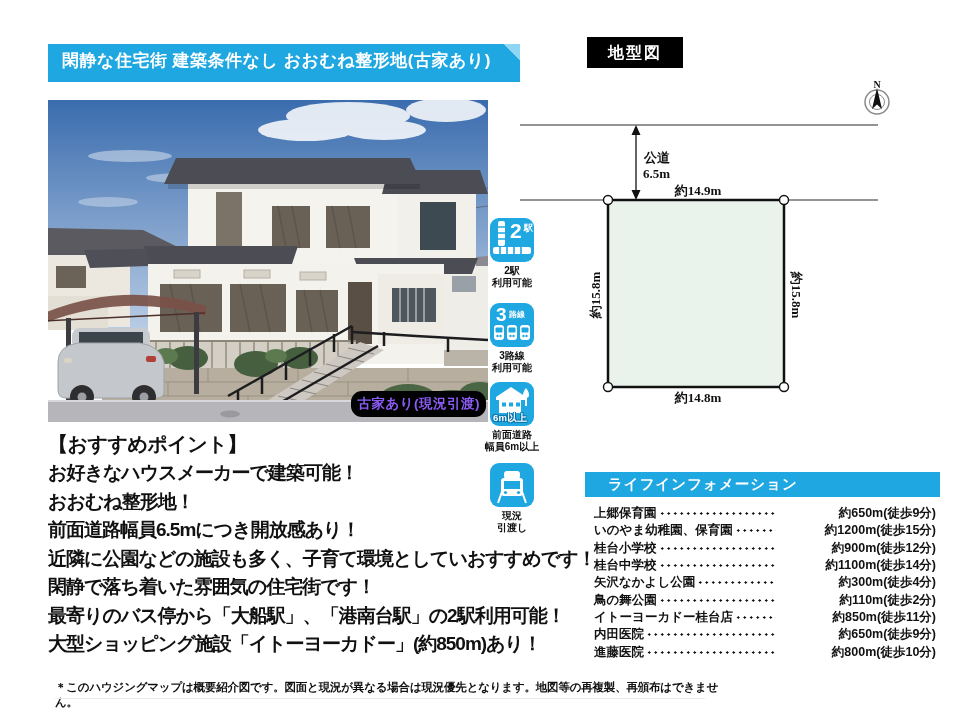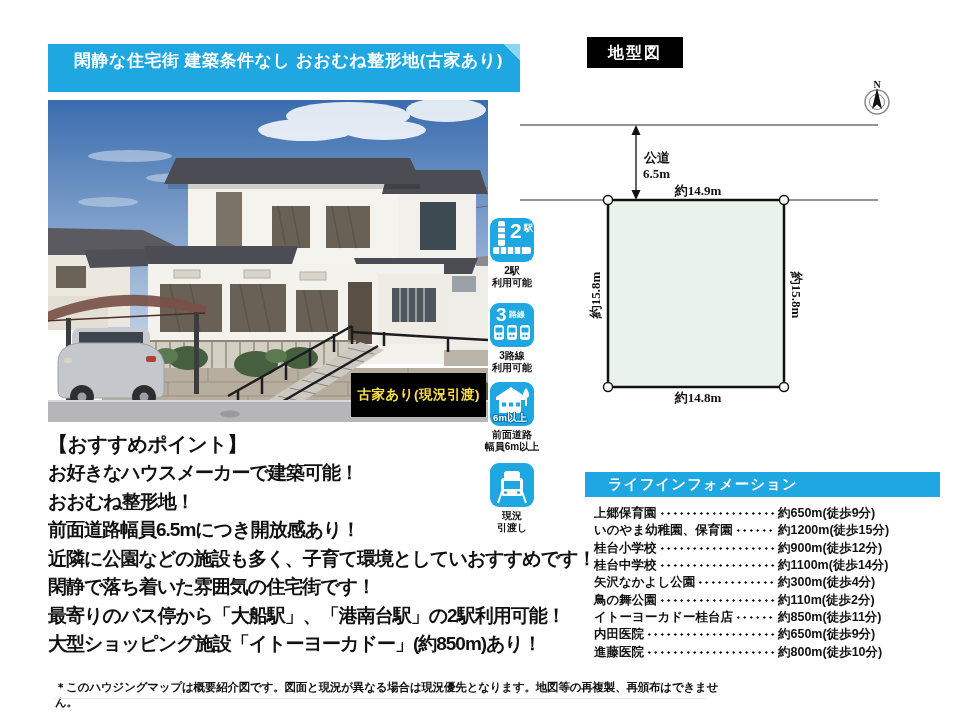--- a/index.html
+++ b/index.html
@@ -3,41 +3,41 @@
 <meta charset="utf-8">
 <style>
   html,body{margin:0;padding:0;}
   body{
     width:960px;height:720px;position:relative;background:#ffffff;
     font-family:"Liberation Sans","DejaVu Sans",sans-serif;color:#111;
     overflow:hidden;
   }
   
   .banner{
-    position:absolute;left:48px;top:44px;width:472px;height:48px;
+    position:absolute;left:48px;top:44px;width:472px;height:38px;
     background:#1ea7e0;color:#fff;font-weight:bold;font-size:17px;
-    line-height:33px;padding-left:26px;box-sizing:border-box;letter-spacing:.5px;
+    line-height:33px;padding-left:14px;box-sizing:border-box;letter-spacing:.5px;
     clip-path:polygon(0 0,calc(100% - 16px) 0,100% 16px,100% 100%,0 100%);
   }
   .banner-fold{
     position:absolute;left:504px;top:44px;width:16px;height:16px;
     background:#8fd6f5;
     clip-path:polygon(0 0,100% 0,100% 100%);
   }
   .map-type{
     position:absolute;left:587px;top:37px;width:96px;height:31px;
     background:#000;color:#fff;font-weight:bold;font-size:16px;
     line-height:31px;text-align:center;letter-spacing:2px;
   }
   
   .photo{position:absolute;left:48px;top:100px;width:440px;height:322px;overflow:hidden;}
   .photo svg{display:block;width:100%;height:100%;}
   .photo-caption{
-    position:absolute;right:2px;bottom:5px;background:#000;color:#fde047;
-    font-size:13.5px;font-weight:bold;padding:13px 6px;letter-spacing:.5px;
+    position:absolute;right:2px;bottom:5px;background:#000;color:#8b5cf6;
+    font-size:13.5px;font-weight:bold;padding:4px 6px;letter-spacing:.5px;border-radius:11px;
   }
   
   .feature{position:absolute;left:484px;width:56px;text-align:center;}
   .f1{top:218px}.f2{top:303px}.f3{top:382px}.f4{top:463px}
   .feature .icon{
     width:44px;height:44px;background:#1ea7e0;border-radius:9px;margin:0 auto;
     position:relative;overflow:hidden;
   }
   .feature .icon svg{position:absolute;left:0;top:0;width:44px;height:44px;}
   .feature .flabel{font-size:10px;font-weight:bold;line-height:11.5px;margin-top:3px;color:#111;}
@@ -56,21 +56,21 @@
   .points .pt-title{font-size:20px;font-weight:bold;line-height:29px;letter-spacing:-.5px;}
   .points .pt-line{font-size:19px;font-weight:bold;line-height:28.5px;letter-spacing:-1px;}
   
   .life{position:absolute;left:585px;top:472px;width:355px;}
   .life-header{
     background:#1ea7e0;color:#fff;font-weight:bold;font-size:14.5px;
     height:25px;line-height:25px;padding-left:23px;letter-spacing:1px;
   }
   .life-list{margin-top:8px;}
   .life-row{display:flex;align-items:center;height:17.3px;padding:0 4px 0 9px;
-    font-size:12.5px;font-weight:bold;}
+    font-size:12.5px;font-weight:bold;text-align:right;}
   .life-name{white-space:nowrap;}
   .life-dots{flex:1;min-width:8px;height:5px;margin:0 2px;align-self:center;
     background-image:radial-gradient(circle,#111 1.1px,transparent 1.3px);
     background-size:6.5px 5px;background-repeat:repeat-x;background-position:0 center;}
   .life-value{width:158px;white-space:nowrap;}
   
   .disclaimer{position:absolute;left:55px;top:680px;width:670px;
     font-size:11.5px;font-weight:bold;letter-spacing:-.2px;}
   .faint-rule{position:absolute;left:55px;top:698px;width:650px;height:1px;background:#e9e9ee;}
 </style>

